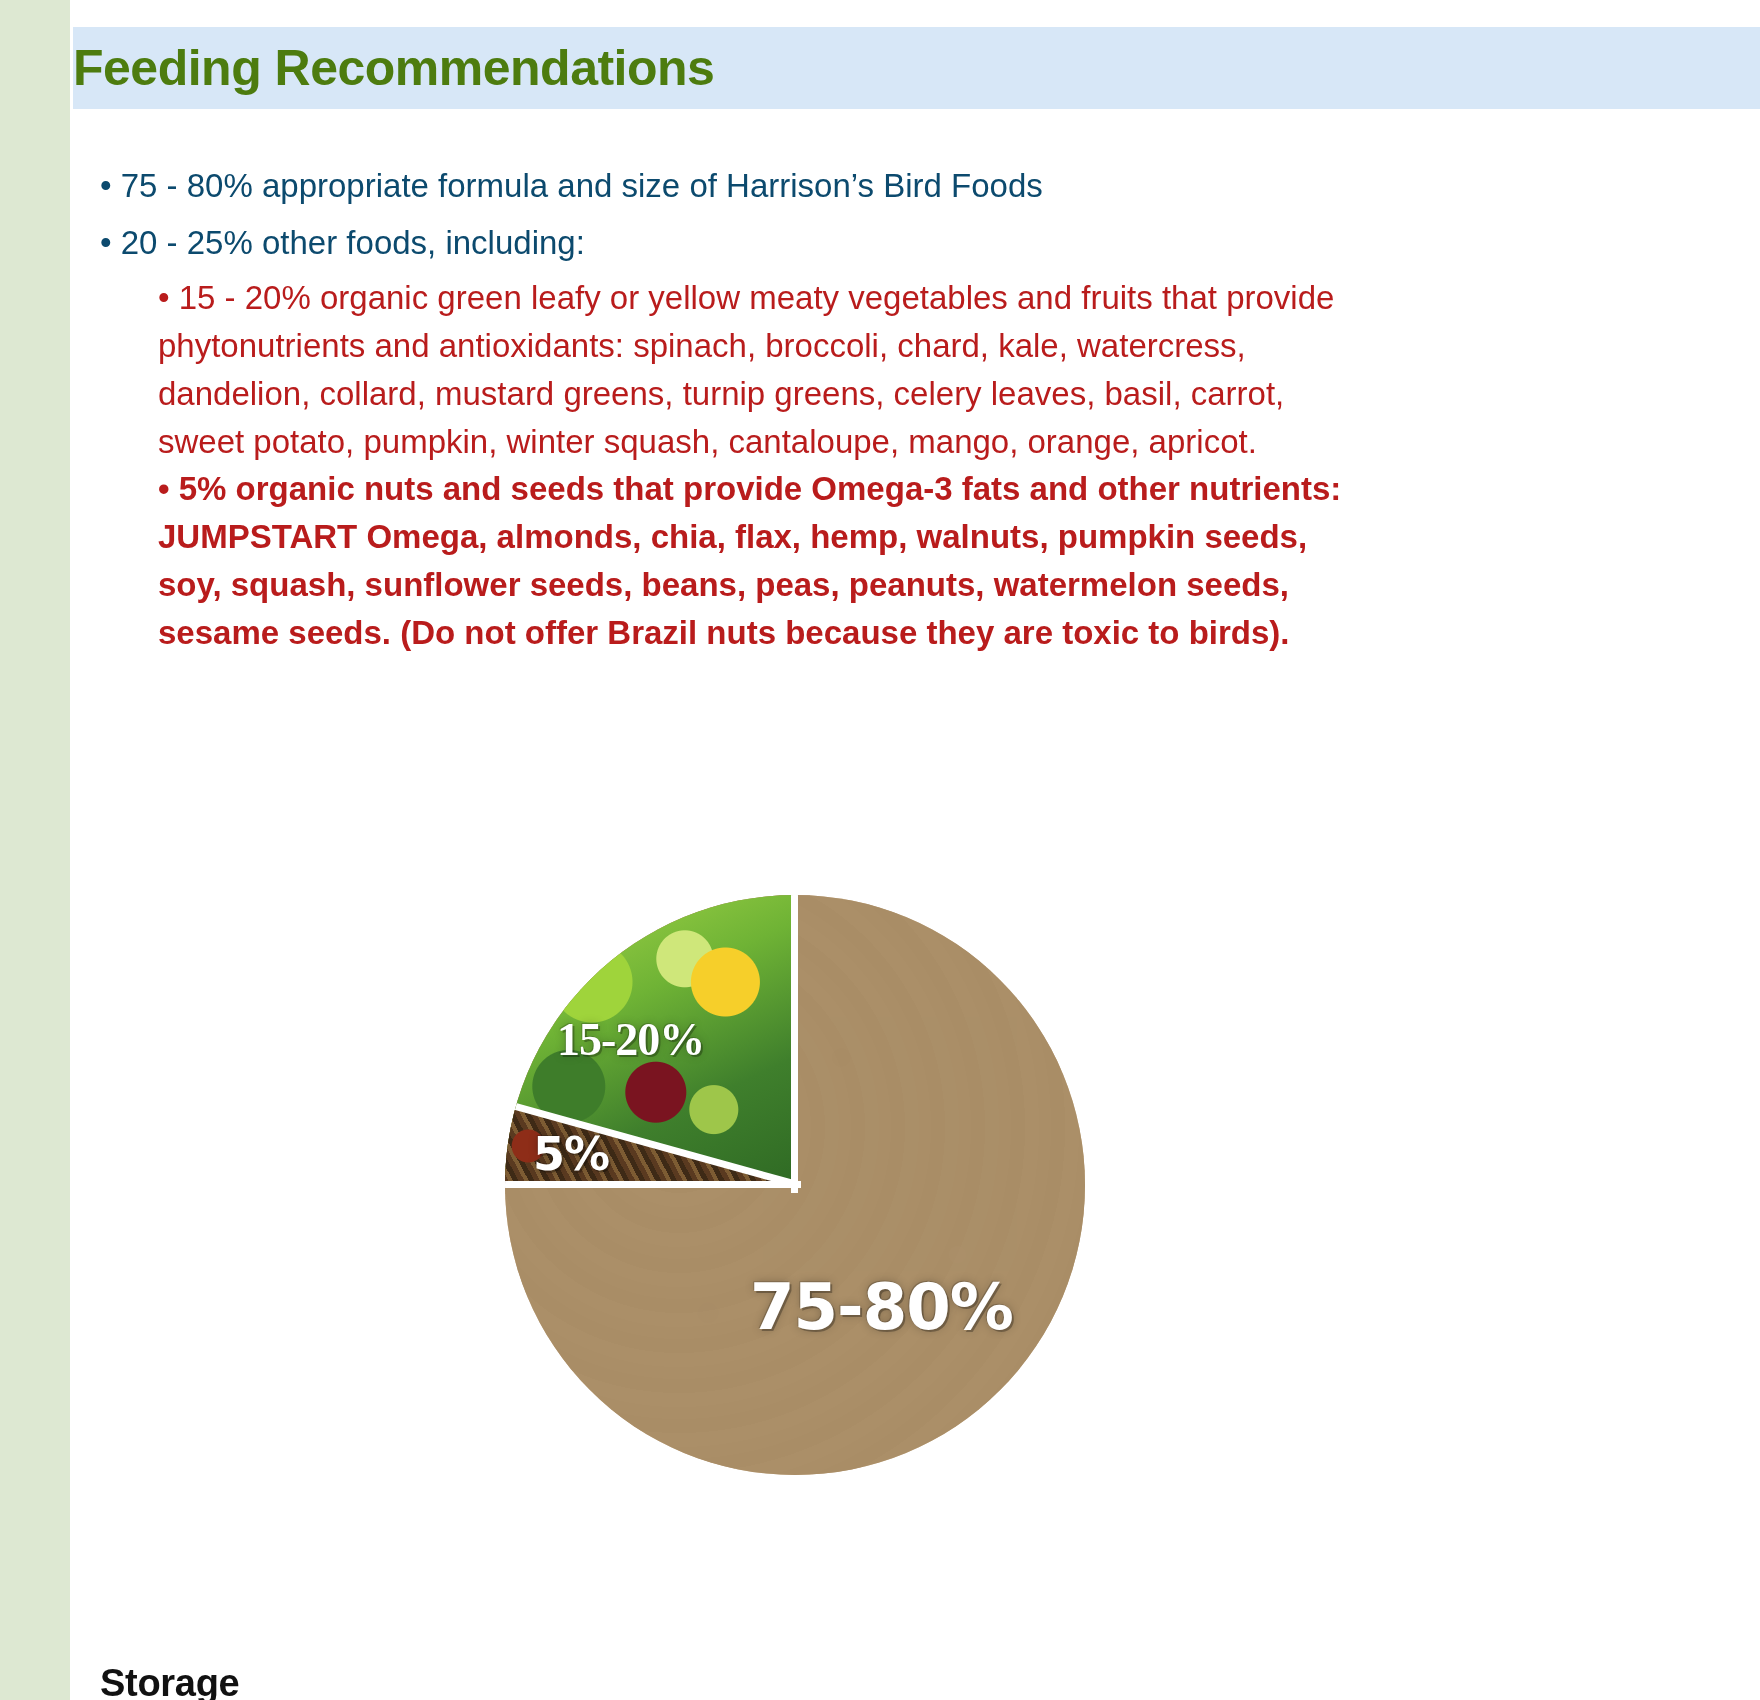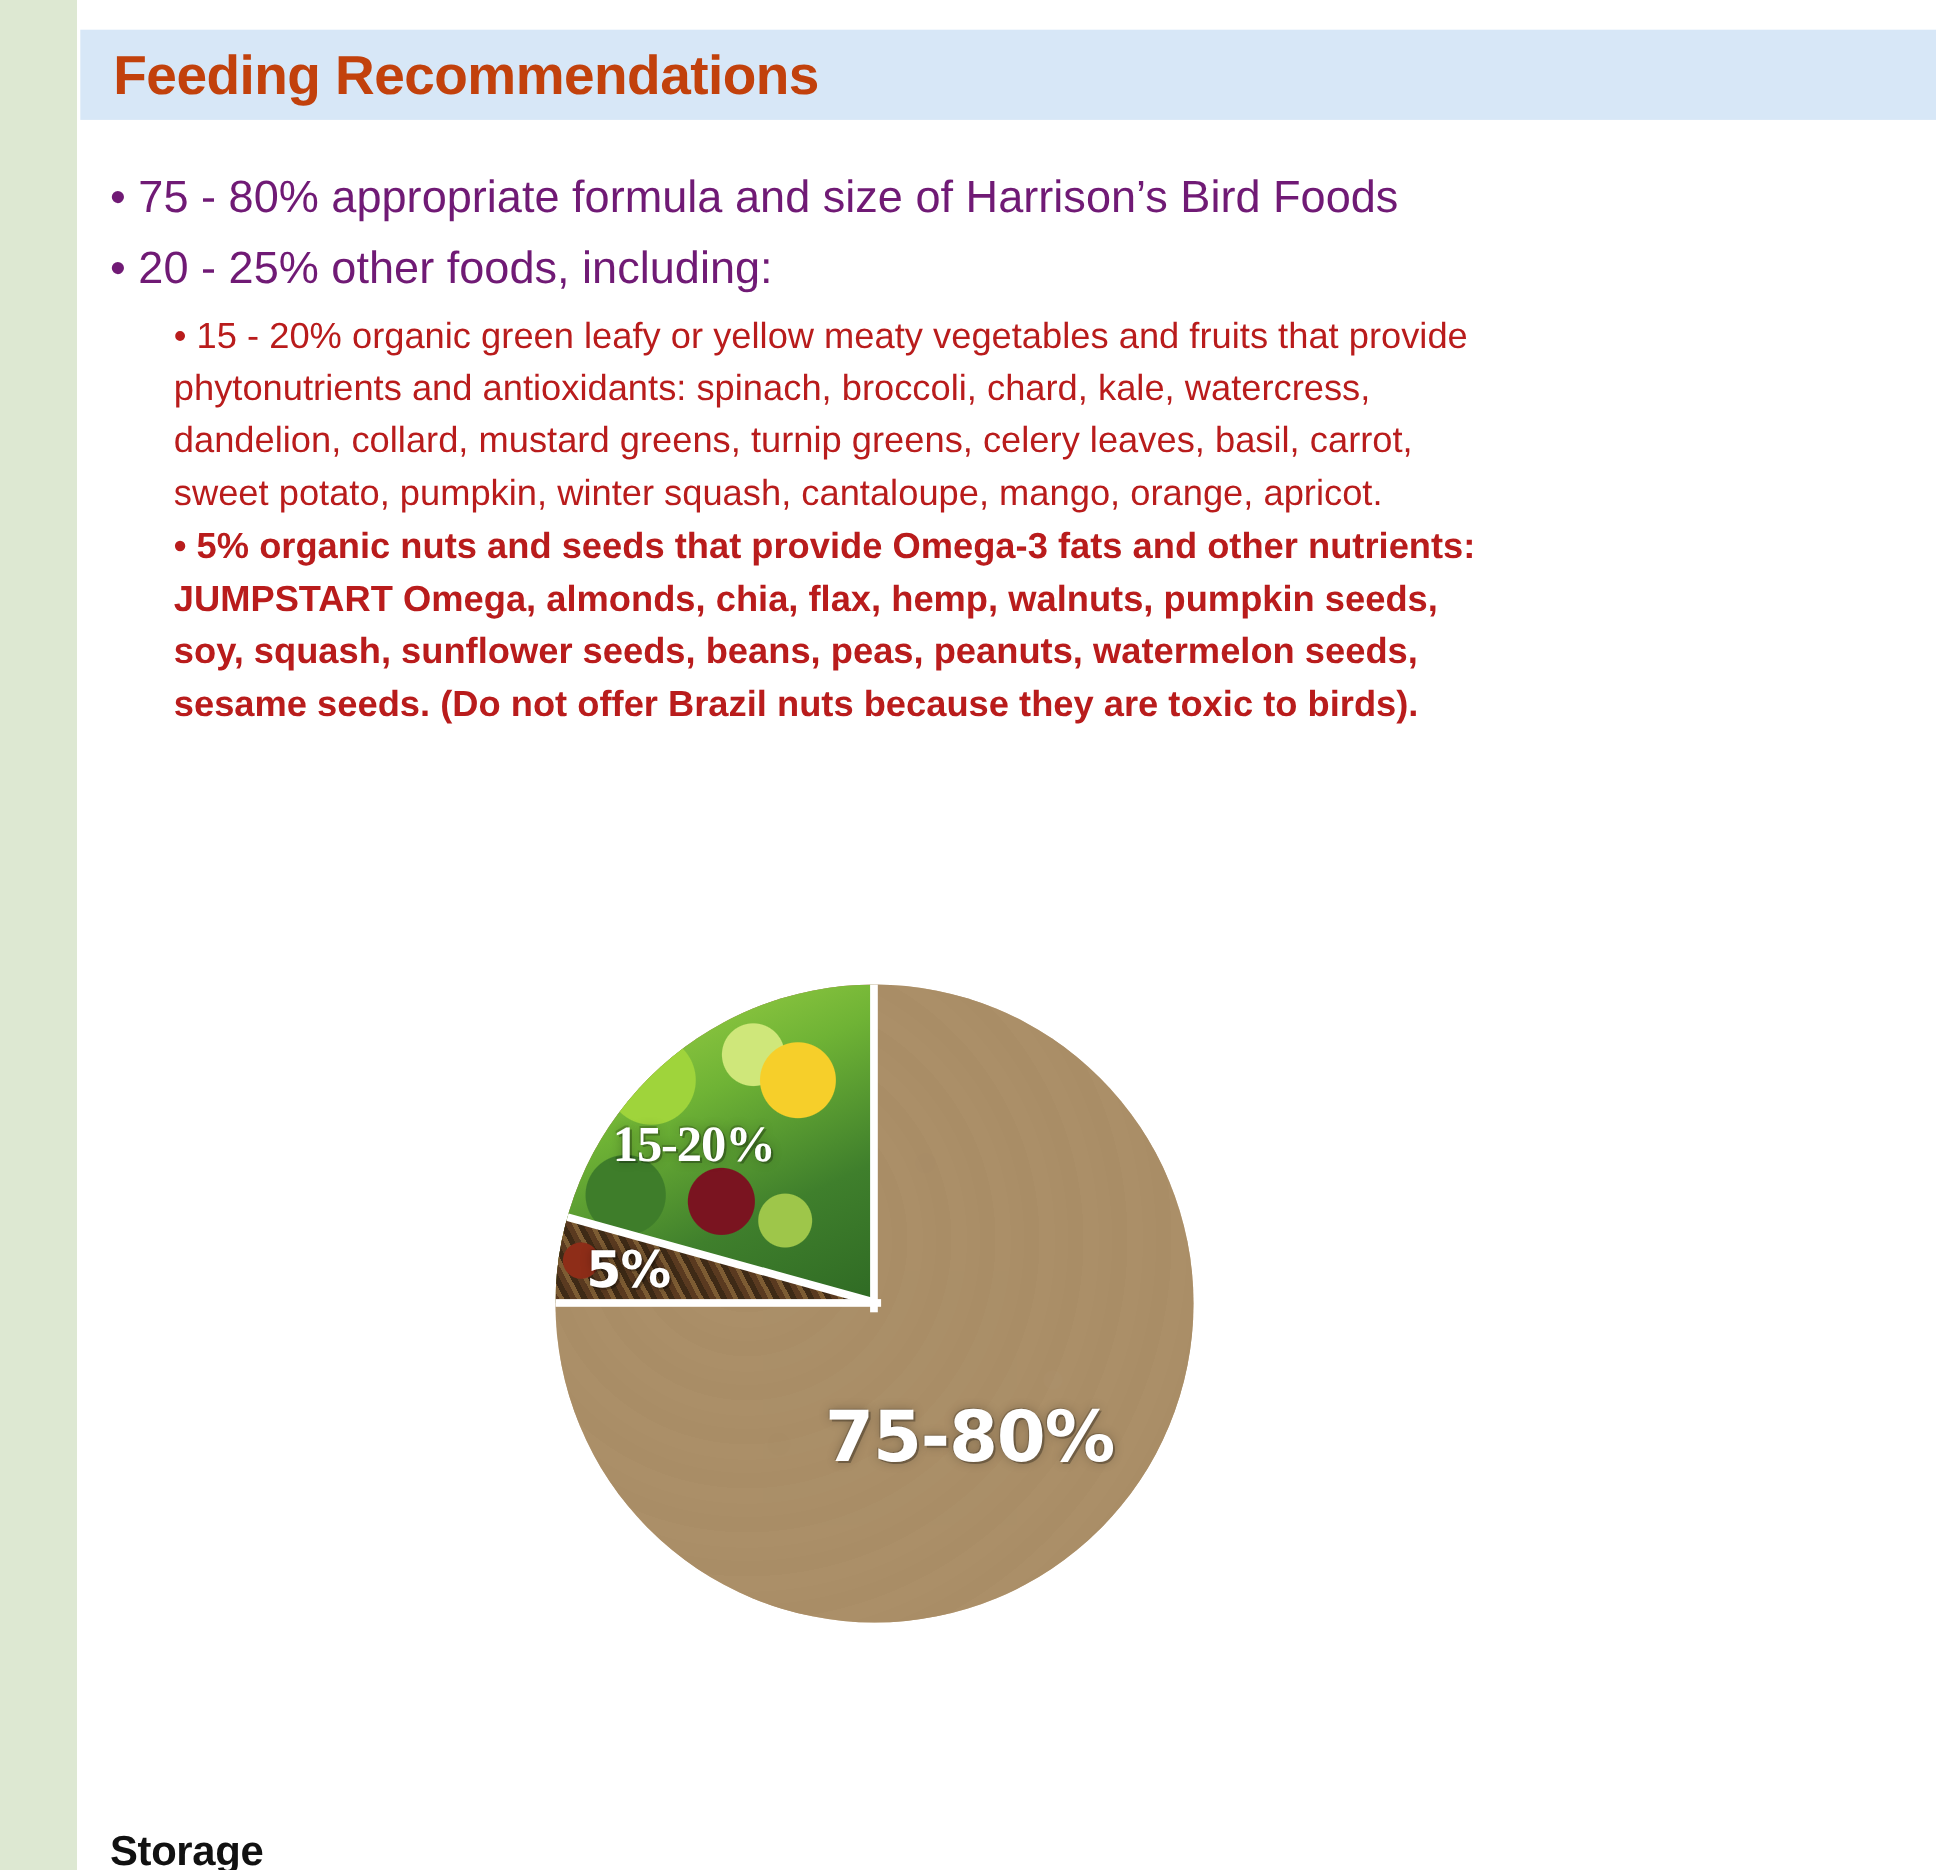--- a/index.html
+++ b/index.html
@@ -32,23 +32,22 @@
     top: 27px;
     width: 1687px;
     height: 82px;
     background: #d7e7f7;
     display: flex;
     align-items: center;
   }
   .header-title {
     font-size: 50px;
     font-weight: bold;
-    color: #c2410c;
+    color: #4d7c0f;
     letter-spacing: -0.5px;
-    margin-left: 30px;
     white-space: nowrap;
   }
 
   
   .content {
     position: absolute;
     left: 100px;
     top: 152px;
     width: 1260px;
   }
@@ -56,24 +55,24 @@
   .section-heading {
     font-size: 38px;
     font-weight: bold;
     color: #111111;
     letter-spacing: -0.3px;
     margin: 0 0 14px 0;
     line-height: 1.15;
   }
 
   .bullet-l1 {
-    font-size: 41px;
-    color: #701a75;
+    font-size: 33px;
+    color: #0c4a6e;
     line-height: 1.35;
-    margin: 0 0 9px 0;
+    margin: 12px 0 9px 0;
     text-indent: 0;
     padding-left: 0;
   }
 
   .bullet-l2 {
     font-size: 33px;
     color: #b91c1c;
     line-height: 1.45;
     margin: 0 0 0 0;
     padding-left: 58px;

